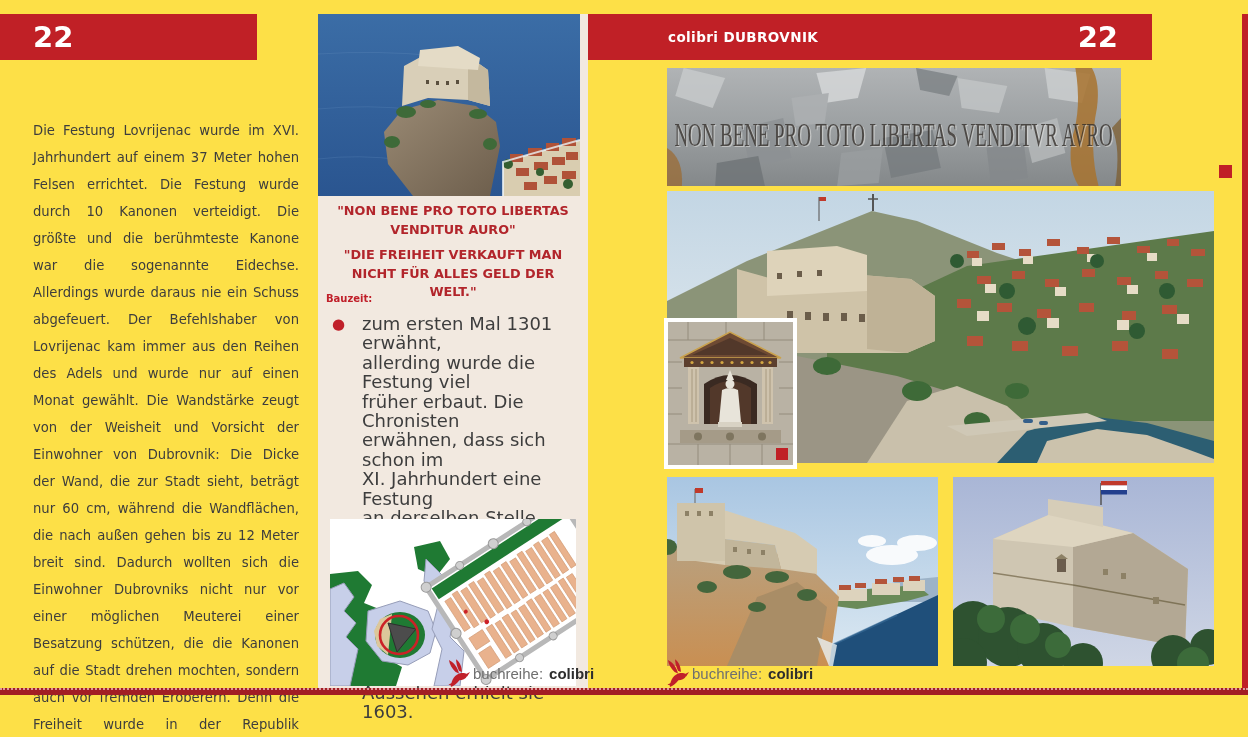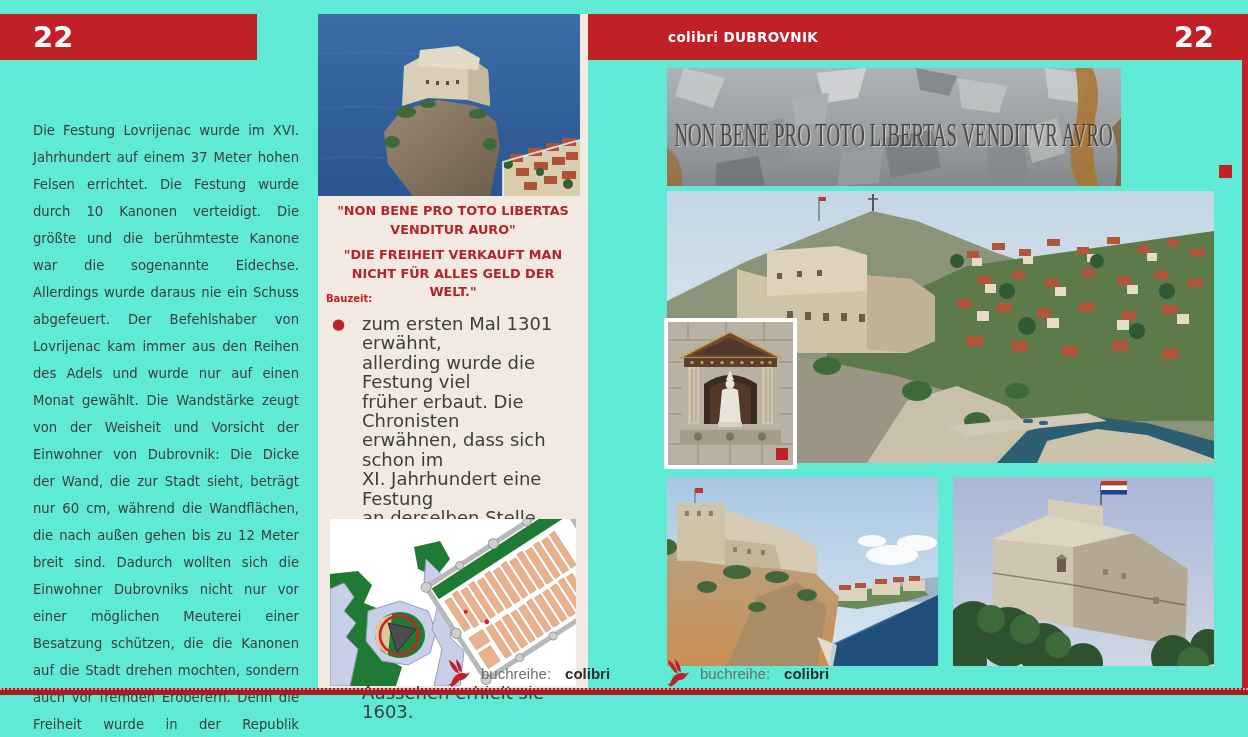--- a/index.html
+++ b/index.html
@@ -1,21 +1,21 @@
 <!DOCTYPE html>
 <html><head>
 <meta charset="utf-8">
 <style>
   html,body{margin:0;padding:0;background:#ffffff;}
-  .page{position:relative;width:1248px;height:737px;background:#5eead4;overflow:hidden;
+  .page{position:relative;width:1248px;height:737px;background:#fde047;overflow:hidden;
         font-family:"DejaVu Sans",sans-serif;}
   
   .bar{position:absolute;top:14px;height:46px;background:#c02026;}
   .bar-left{left:0;width:257px;}
-  .bar-right{left:580px;width:668px;text-align:center;}
+  .bar-right{left:580px;width:572px;text-align:center;}
   .pagenum{position:absolute;top:6px;color:#fff;font-weight:bold;font-size:29px;line-height:34px;
            font-family:"DejaVu Sans",sans-serif;}
   .pagenum-left{left:33px;}
   .pagenum-right{right:34px;}
   .header-brand{position:absolute;left:88px;top:15px;color:#fff;font-size:13.5px;font-weight:bold;
                 letter-spacing:.4px;white-space:nowrap;}
   
   .title{position:absolute;left:33px;top:86px;color:#c0202a;font-weight:bold;font-size:15px;
          letter-spacing:1.1px;white-space:nowrap;}
   .left-col{position:absolute;left:33px;top:117px;width:266px;}
@@ -41,21 +41,21 @@
   .photoD{left:953px;top:477px;width:261px;height:189px;}
   .photo svg{display:block;width:100%;height:100%;}
   .redsq{position:absolute;width:13px;height:13px;background:#c02026;}
   .sqA{left:1219px;top:165px;}
   .sqN{right:5px;bottom:5px;width:12px;height:12px;position:absolute;}
   
   .edge-strip{position:absolute;left:1242px;top:14px;width:6px;height:678px;background:#c02026;}
   .bottom-rule{position:absolute;left:0;top:688px;width:1248px;height:7px;background:#a21e24;
                border-top:2px dotted #dd9a9d;box-sizing:border-box;}
   
-  .fg{position:absolute;top:659px;display:flex;align-items:center;gap:11px;
+  .fg{position:absolute;top:659px;display:flex;align-items:center;gap:3px;
       font-family:"Liberation Sans",sans-serif;font-size:15px;}
   .fg1{left:447px;} .fg2{left:666px;}
   .fg .lbl{color:#6f6f6f;}
   .fg .name{color:#2e2e2e;font-weight:bold;margin-left:3px;}
 </style>
 </head>
 <body>
 
 <div class="page">
 

